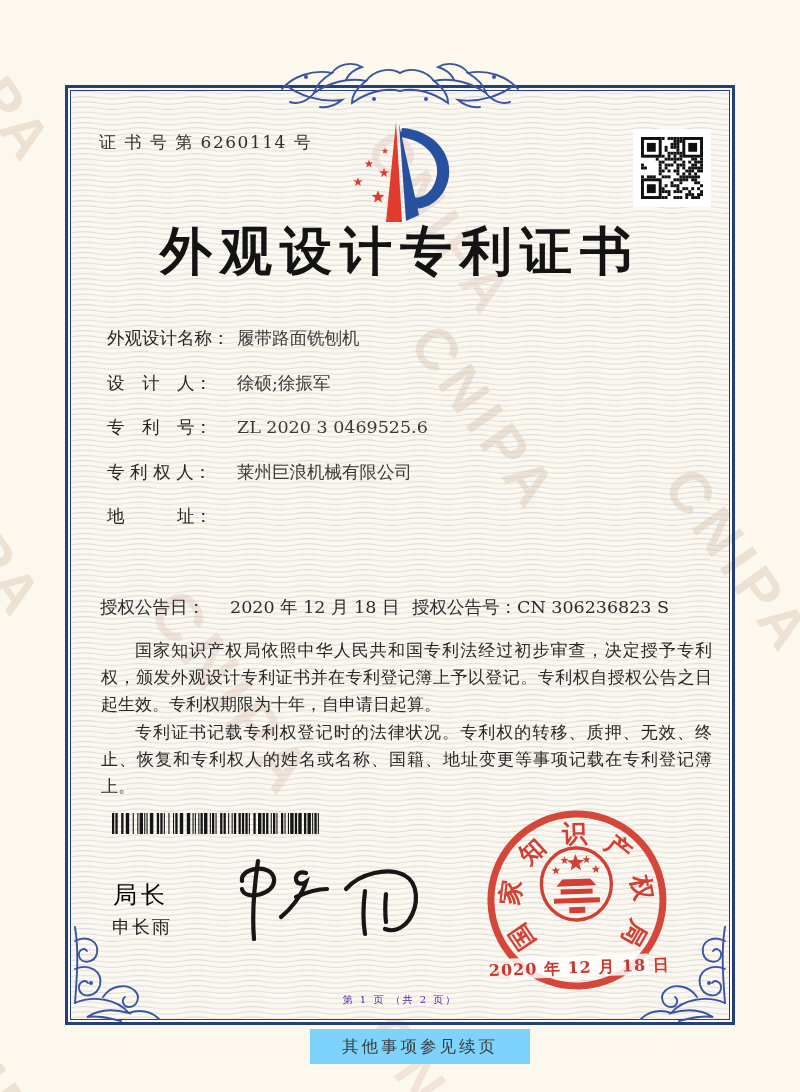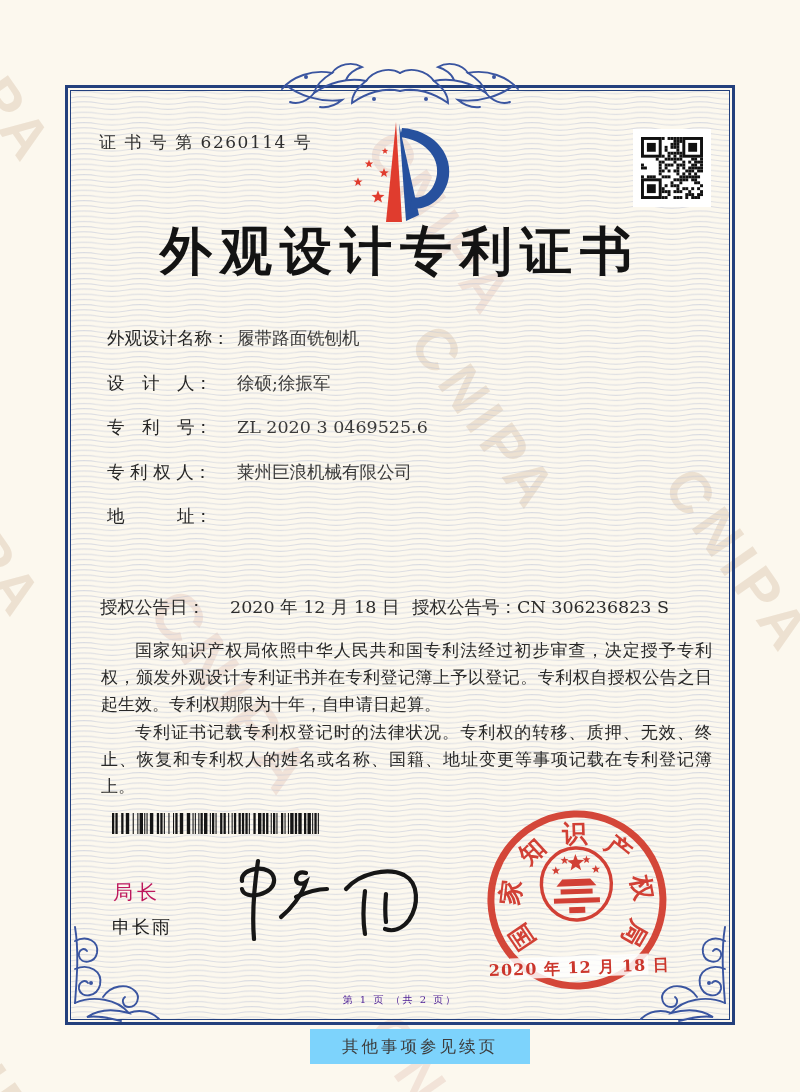--- a/index.html
+++ b/index.html
@@ -35,21 +35,21 @@
 .grant .p1 .label{flex:none;width:130px}
 .grant .p2{display:flex}
 .grant .p2 .label{}
 
 .paras{position:absolute;left:100px;top:636px;width:613px;font-size:17px;line-height:27px;
   text-align:justify;color:#282828}
 .paras p{text-indent:2em;margin:1px}
 
 .barcode{position:absolute;left:112px;top:813px}
 .signer-title{position:absolute;left:113px;top:879px;font-family:"Liberation Sans",sans-serif;
-  font-size:20px;letter-spacing:4px;color:#be185d}
+  font-size:24px;letter-spacing:4px;color:#000000}
 .signer-name{position:absolute;left:112px;top:915px;font-family:"Liberation Sans",sans-serif;
   font-size:18px;letter-spacing:2px;color:#1c1c1c}
 .sig{position:absolute;left:228px;top:843px}
 .sig path{fill:none;stroke:#161616;stroke-width:4.2;stroke-linecap:round}
 .seal{position:absolute;left:478px;top:806px;opacity:.93;transform:rotate(-2deg)}
 .seal-ch{font-size:25px;font-weight:bold;fill:#cf3328;font-family:"DejaVu Serif","Liberation Serif",serif}
 .seal-date{font-size:16px;font-weight:bold;fill:#c8281e;letter-spacing:1px;
   font-family:"DejaVu Serif","Liberation Serif",serif}
 .page-no{position:absolute;left:0;top:993px;width:100%;text-align:center;font-size:10px;
   letter-spacing:2px;color:#4c1d95}

